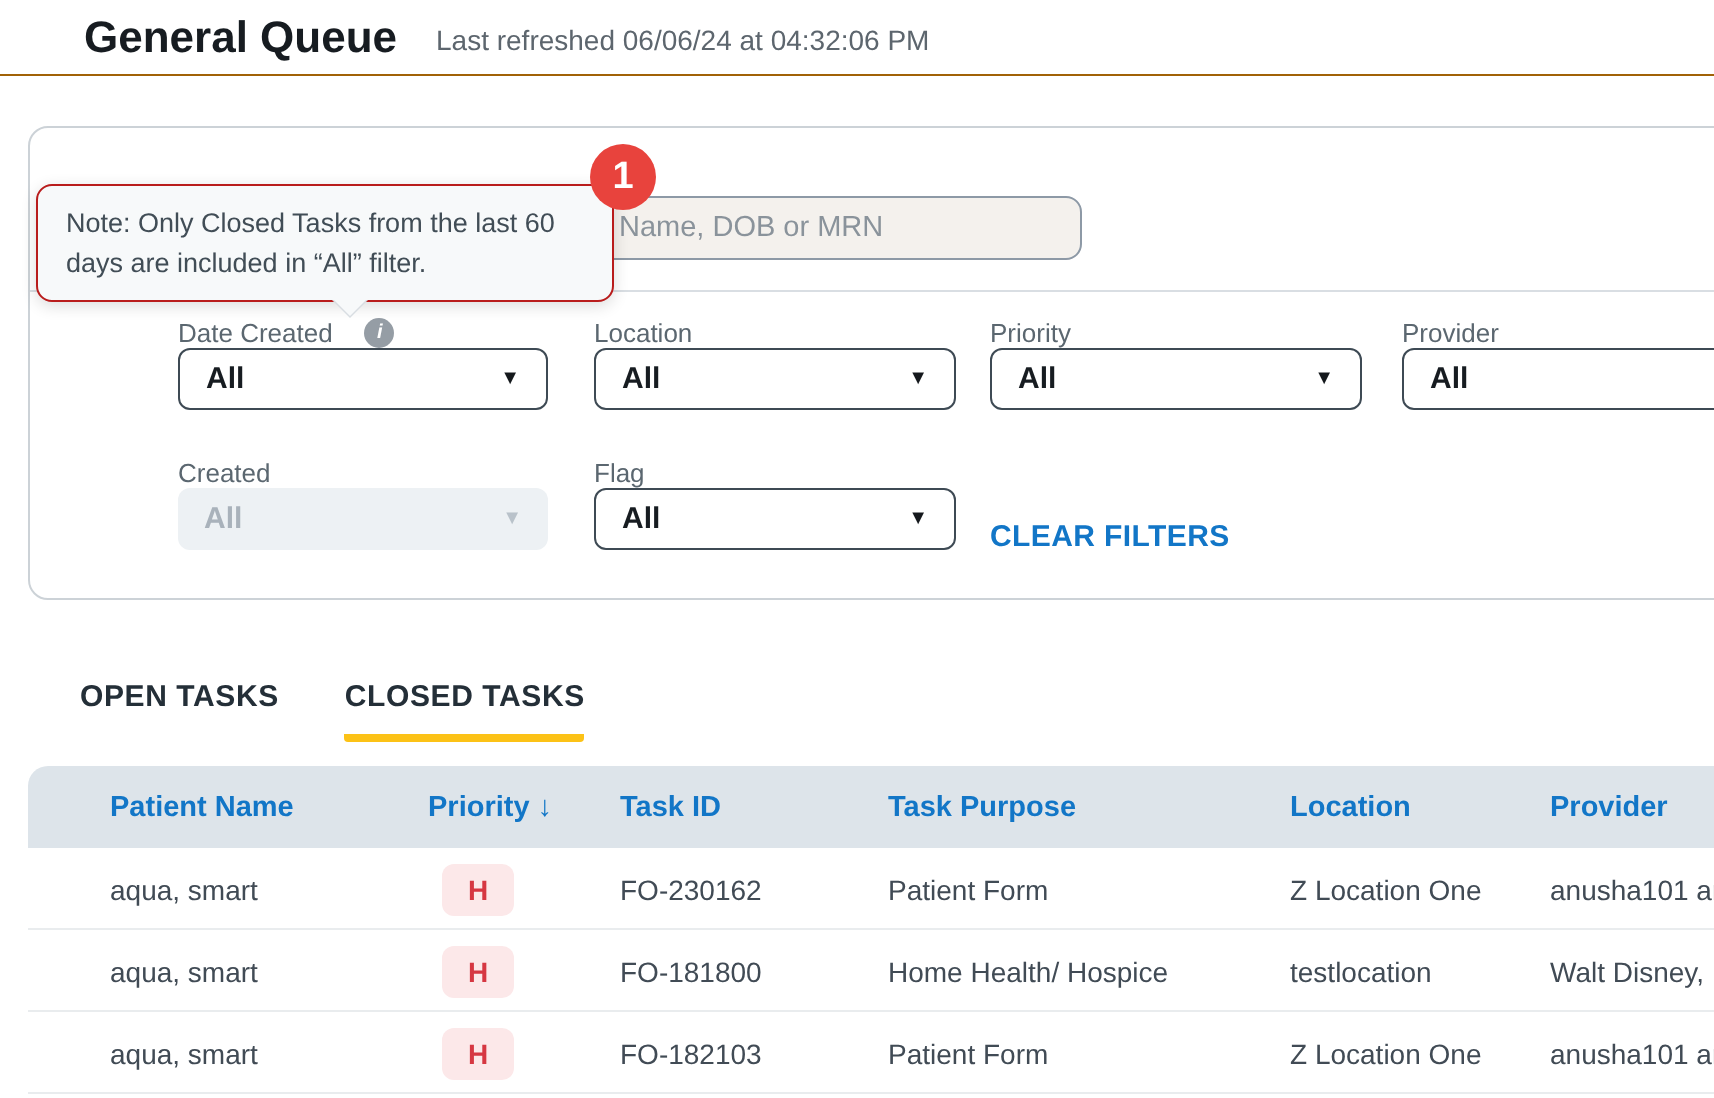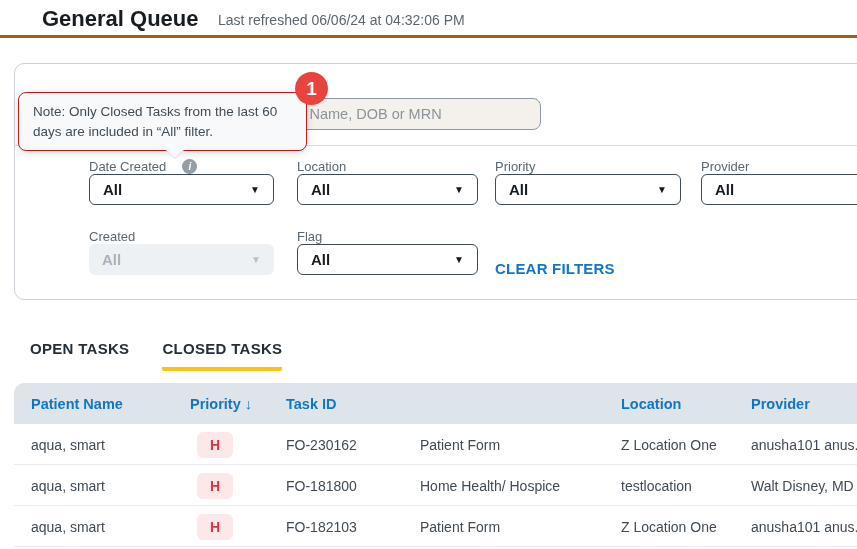--- a/index.html
+++ b/index.html
@@ -1,21 +1,21 @@
 <!DOCTYPE html>
 <html><head>
 <meta charset="utf-8">
 <style>
   * { margin:0; padding:0; box-sizing:border-box; }
   html,body { width:857px; height:549px; overflow:hidden; background:#fff;
               font-family:"Liberation Sans", sans-serif; position:relative; }
 
   
   .app-header { position:absolute; left:0; top:0; width:857px; height:38px;
-                border-bottom:3px solid #a16207; background:#fff; }
+                border-bottom:1px solid #a16207; background:#fff; }
   .page-title { position:absolute; left:42px; top:6px; font-size:22px; font-weight:700; color:#171c21; }
   .last-refreshed { position:absolute; left:218px; top:12px; font-size:14px; color:#5d666e; }
 
   
   .filters-panel { position:absolute; left:14px; top:63px; width:866px; height:237px;
                    background:#fff; border:1px solid #ccd2d7; border-radius:10px; }
   .panel-divider { position:absolute; left:0; top:81px; width:100%; height:1px; background:#d9dee3; }
 
   .search-input { position:absolute; left:161px; top:34px; width:365px; height:32px;
                   border:1px solid #8d99a6; border-radius:8px; background:#f4f1ed;
@@ -47,33 +47,33 @@
                   padding:9px 14px; font-size:13.5px; line-height:1.45; color:#414d56;
                   box-shadow:0 2px 8px rgba(0,0,0,0.14); }
   .note-tooltip::after { content:""; position:absolute; left:147px; bottom:-8px; width:0; height:0;
                   border-left:9px solid transparent; border-right:9px solid transparent;
                   border-top:9px solid #f7f9fa; filter:drop-shadow(0 1px 0 #d8dde2); }
   .notif-badge { position:absolute; left:295px; top:72px; width:33px; height:33px; z-index:6;
                  border-radius:50%; background:#e8433d; color:#fff; font-size:19px; font-weight:700;
                  display:flex; align-items:center; justify-content:center; }
 
   
-  .tabs { position:absolute; left:30px; top:340px; display:flex; gap:33px; }
+  .tabs { position:absolute; left:40px; top:340px; display:flex; gap:33px; }
   .tab { font-size:15px; font-weight:700; color:#242f38; letter-spacing:0.3px;
          padding-bottom:10px; cursor:pointer; border-bottom:4px solid transparent; border-radius:2px; }
   .tab.active { border-bottom-color:#fcc216; }
 
   
   .tasks-table { position:absolute; left:14px; top:383px; width:866px;
                  border-radius:10px 10px 0 0; overflow:hidden; }
   .t-header { position:relative; height:41px; background:#dde4ea; }
   .t-header .cell { color:#1276c7; font-weight:700; font-size:14.5px; }
   .t-row { position:relative; height:41px; background:#fff; border-bottom:1px solid #e9ecee; cursor:pointer; }
   .cell { position:absolute; top:0; height:41px; display:flex; align-items:center;
-          font-size:14px; color:#414b55; white-space:nowrap; }
+          font-size:14px; color:#414b55; white-space:nowrap;margin-left:24px; }
   .c-patient  { left:17px;  width:158px; }
   .c-priority { left:176px; width:95px; }
   .c-taskid   { left:272px; width:133px; }
   .c-purpose  { left:406px; width:200px; }
   .c-location { left:607px; width:129px; }
   .c-provider { left:737px; width:129px; overflow:hidden; }
   .sort-icon { font-weight:700; margin-left:4px; }
   .priority-badge { display:inline-flex; align-items:center; justify-content:center;
                     width:36px; height:26px; margin-left:7px; border-radius:6px;
                     background:#fce8e9; color:#d63742; font-size:14px; font-weight:700; }
@@ -163,20 +163,21 @@
 </div>
 
 <div class="tasks-table">
   <div class="t-header">
     <div class="cell c-patient">Patient Name</div>
     <div class="cell c-priority">
       <span>Priority</span>
       <span class="sort-icon">↓</span>
     </div>
     <div class="cell c-taskid">Task ID</div>
+    <div class="cell c-purpose">Task Purpose</div>
     <div class="cell c-location">Location</div>
     <div class="cell c-provider">Provider</div>
   </div>
 
   <div class="t-row">
     <div class="cell c-patient">aqua, smart</div>
     <div class="cell c-priority">
       <span class="priority-badge">H</span>
     </div>
     <div class="cell c-taskid">FO-230162</div>

